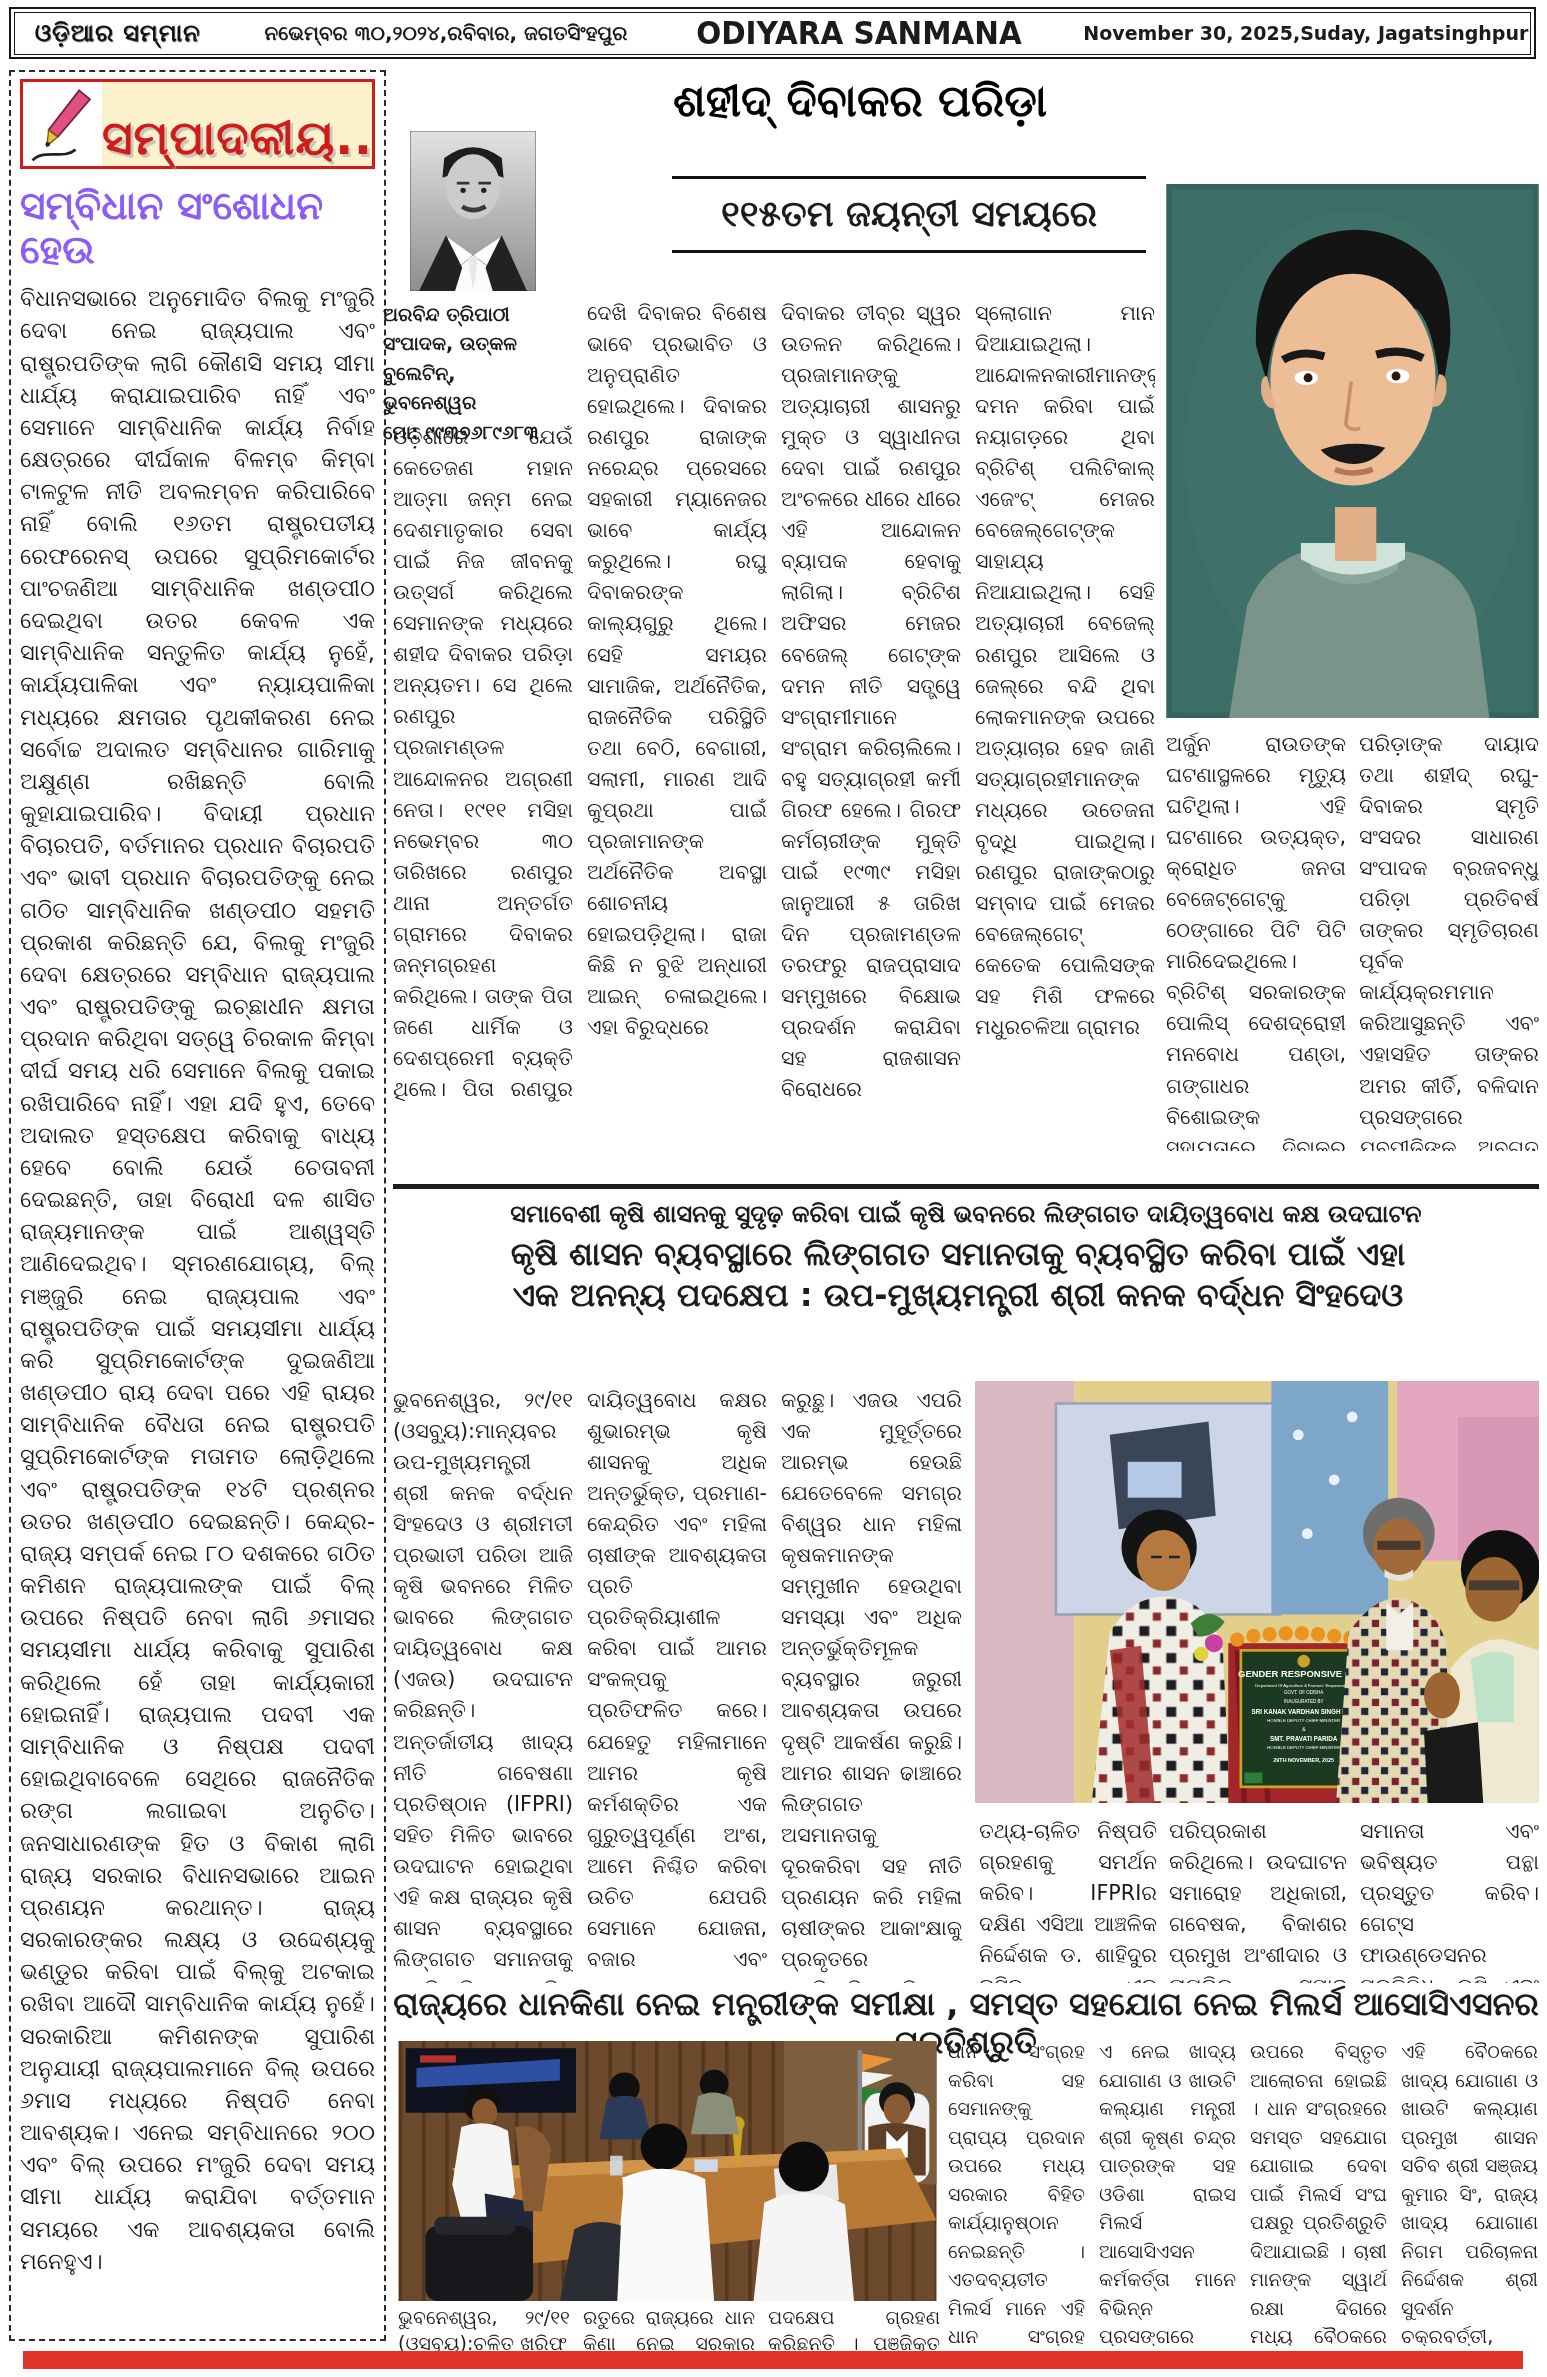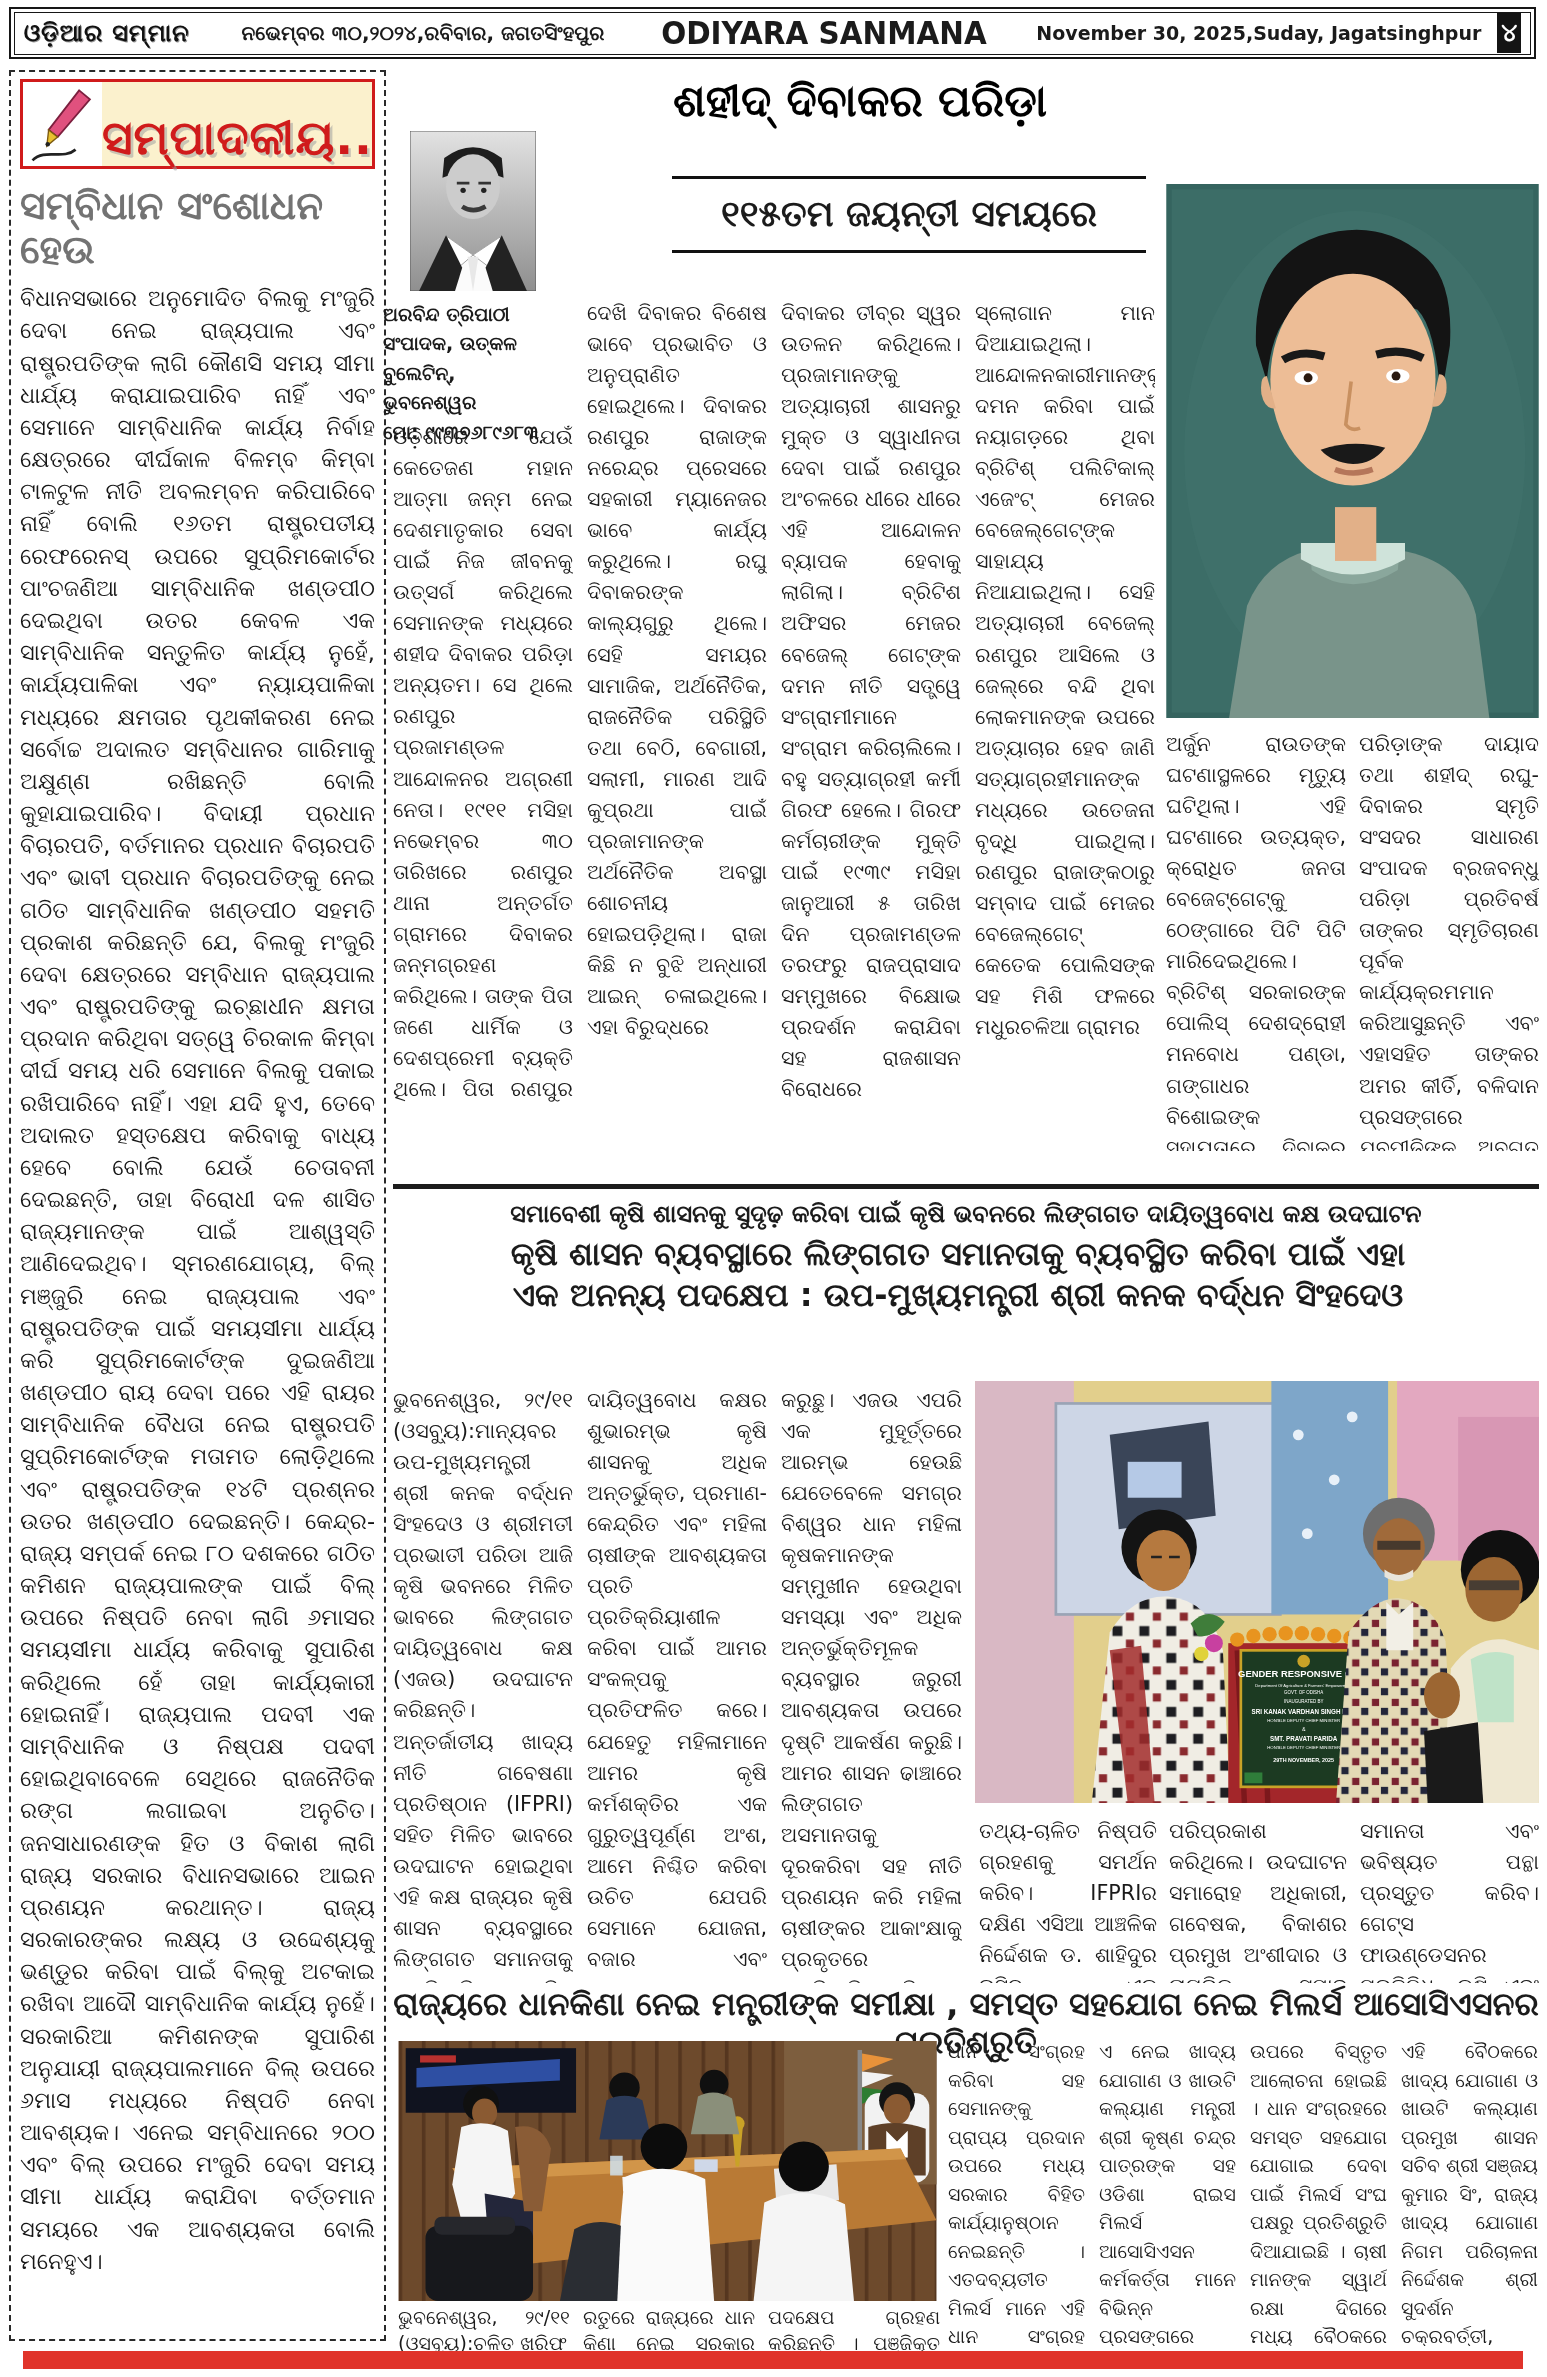--- a/index.html
+++ b/index.html
@@ -2,33 +2,33 @@
 <html style="font-size:14.4px"><head>
 <meta charset="utf-8">
 <style>
   * { margin:0; padding:0; box-sizing:border-box; }
   html,body { background:#e9e9e9; }
   body { font-family:"DejaVu Sans","Liberation Sans",sans-serif; color:#1b1b1b; }
   .page { position:relative; width:1548px; height:2377px; background:#ffffff; overflow:hidden; margin:0 auto; }
 
   
   .masthead { position:absolute; left:9px; top:7.2px; width:1527px; height:52px; border:2.7px solid #161616; padding:2.7px; }
-  .masthead-inner { width:100%; height:100%; border:1.8px solid #161616; display:flex; align-items:center; gap:16px; padding:0 9px; }
+  .masthead-inner { width:100%; height:100%; border:1.8px solid #161616; display:flex; align-items:center; gap:28px; padding:0 20px; }
   .logo-odia { font-size:24px; font-weight:900; color:#111; letter-spacing:0.9px; text-shadow:0.9px 0.9px 0 #999; white-space:nowrap; }
   .date-odia { font-size:20px; font-weight:700; white-space:nowrap; margin-left:36px; }
   .paper-title { font-size:32px; font-weight:900; letter-spacing:0px; transform:scaleX(.92); white-space:nowrap; margin-left:27px; }
   .date-en { font-size:19px; font-weight:700; white-space:nowrap; margin-left:19px; flex:1; }
   .pageno { width:43px; height:40px; background:#141414; color:#fff; font-size:25px; font-weight:700; display:flex; align-items:center; justify-content:center; }
 
   
   .editorial { position:absolute; left:9px; top:70px; width:377px; height:2271px; border:2.7px dashed #2a2a2a; padding:7.2px 9px; }
   .ed-head { position:relative; height:90px; border:3.6px solid #d01b1b; background:#fbf1cd; display:flex; align-items:center; }
   .pen-box { width:79px; height:100%; background:#ffffff; flex:0 0 auto; display:flex; align-items:center; justify-content:center; }
   .ed-title { color:#d01b1b; font-size:47px; font-weight:900; letter-spacing:0.9px; text-shadow:2.7px 2.7px 0 rgba(160,160,160,.55); white-space:nowrap;margin-top:28px; }
-  .ed-headline { font-size:39px; font-weight:900; color:#737373; margin:14.4px 0 9px 0; line-height:1.15; }
+  .ed-headline { font-size:39px; font-weight:900; color:#8b5cf6; margin:14.4px 0 9px 0; line-height:1.15; }
   .ed-body { font-size:22.5px; line-height:1.43; text-align:justify; height:2039px; overflow:hidden; color:#161616; }
 
   
   .col { position:absolute; text-align:justify; font-size:20.7px; line-height:1.5; overflow:hidden; color:#1a1a1a; }
 
   
   .lead-headline { position:absolute; left:550px; top:75px; width:620px; text-align:center; font-size:44px; font-weight:900; color:#000; white-space:nowrap; }
   .lead-subhead { position:absolute; left:672px; top:176px; width:474px; border-top:3.6px solid #111; border-bottom:3.6px solid #111; padding:14.4px 0; text-align:center; font-size:36px; font-weight:900; }
   .author-photo { position:absolute; left:410px; top:131px; width:126px; height:160px; }
   .author-cap { position:absolute; left:383px; top:300px; width:180px; text-align:left; font-size:19px; font-weight:700; line-height:1.55; }

